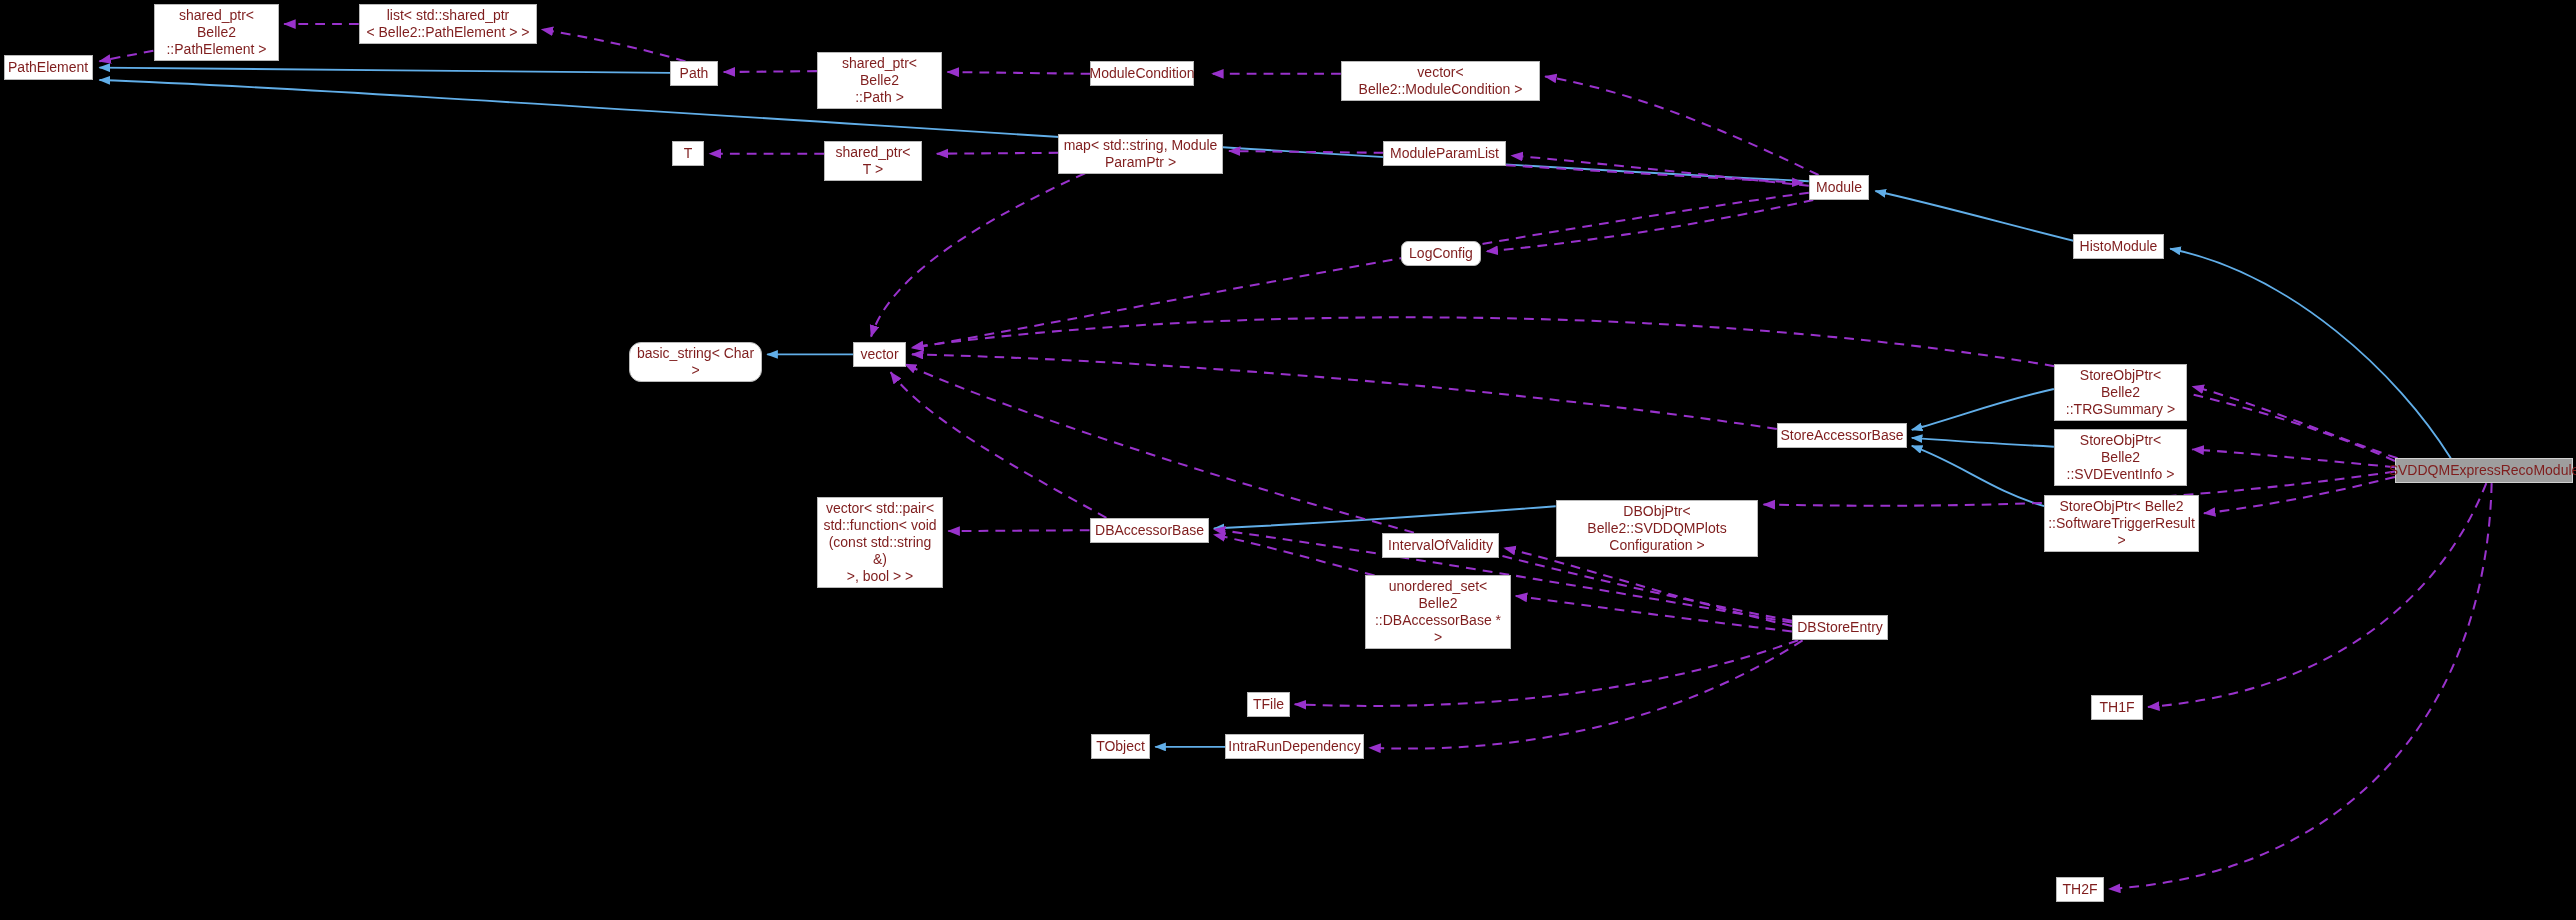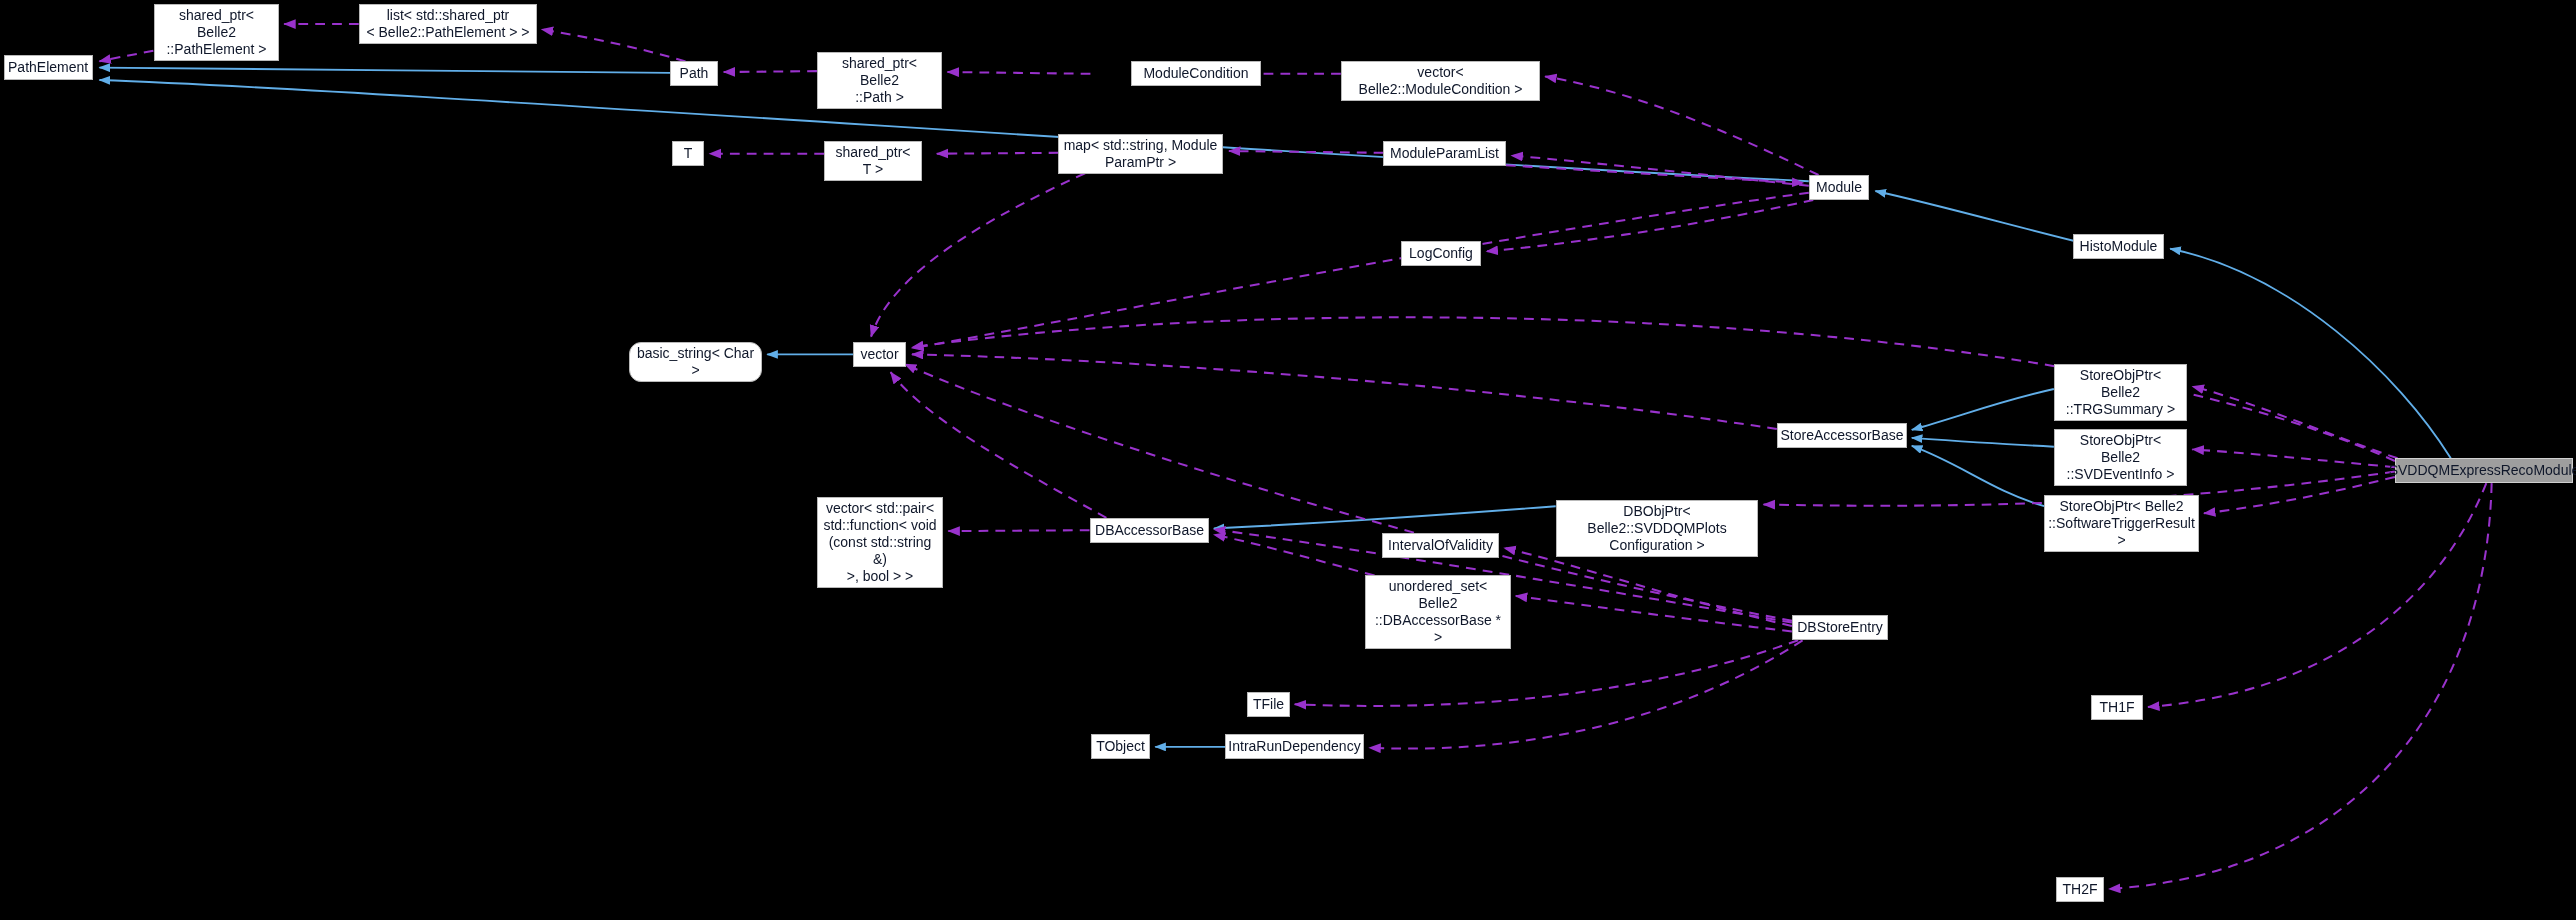--- a/index.html
+++ b/index.html
@@ -1,21 +1,21 @@
 <!DOCTYPE html>
 <html style="font-size:14px"><head>
 <meta charset="utf-8">
 <style>
   html,body{margin:0;padding:0;background:#000;}
   #canvas{position:relative;width:2576px;height:921px;background:#000;overflow:hidden;
           font-family:"Liberation Sans","DejaVu Sans",sans-serif;}
   #edges{position:absolute;left:0;top:0;width:100%;height:100%;}
   .node{position:absolute;display:flex;align-items:center;justify-content:center;
         background:#fff;border:1.2px solid #b9b9b9;box-sizing:border-box;
-        color:#0f172a;font-size:14px;line-height:17px;text-align:center;
+        color:#7f1d1d;font-size:14px;line-height:17px;text-align:center;
         white-space:pre-line;padding:1.8px 4.4px;cursor:pointer;}
   .node.highlight{background:#9e9e9e;border-color:#cfcfcf;}
 </style>
 </head>
 <body>
 
 <div id="canvas">
   <svg id="edges" xmlns="http://www.w3.org/2000/svg" viewBox="0 0 2901 1037" width="2576" height="921">
     <defs>
       <marker id="arrow-inheritance" markerWidth="14" markerHeight="11" refX="12" refY="5" orient="auto" markerUnits="userSpaceOnUse">
@@ -72,30 +72,30 @@
   </svg>
   <div id="nodes">
       <div class="node" style="left: 3.6px; top: 55px; width: 89px; min-height: 25px;"><span>PathElement</span></div>
       <div class="node" style="left: 154px; top: 4.4px; width: 125px; min-height: 39px;"><span>shared_ptr&lt; Belle2
 ::PathElement &gt;</span></div>
       <div class="node" style="left: 359px; top: 4.4px; width: 178px; min-height: 39px;"><span>list&lt; std::shared_ptr
 &lt; Belle2::PathElement &gt; &gt;</span></div>
       <div class="node" style="left: 670px; top: 61px; width: 48px; min-height: 25px;"><span>Path</span></div>
       <div class="node" style="left: 817px; top: 52px; width: 125px; min-height: 39px;"><span>shared_ptr&lt; Belle2
 ::Path &gt;</span></div>
-      <div class="node" style="left: 1131px; top: 61px; width: 130px; min-height: 25px;"><span>ModuleCondition</span></div>
+      <div class="node" style="left: 1090px; top: 61px; width: 104px; min-height: 25px;"><span>ModuleCondition</span></div>
       <div class="node" style="left: 1341px; top: 61px; width: 199px; min-height: 25px;"><span>vector&lt; Belle2::ModuleCondition &gt;</span></div>
       <div class="node" style="left: 672px; top: 141px; width: 32px; min-height: 25px;"><span>T</span></div>
       <div class="node" style="left: 824px; top: 141px; width: 98px; min-height: 25px;"><span>shared_ptr&lt; T &gt;</span></div>
       <div class="node" style="left: 1058px; top: 134px; width: 165px; min-height: 39px;"><span>map&lt; std::string, Module
 ParamPtr &gt;</span></div>
       <div class="node" style="left: 1383px; top: 141px; width: 123px; min-height: 25px;"><span>ModuleParamList</span></div>
       <div class="node" style="left: 1809px; top: 175px; width: 60px; min-height: 25px;"><span>Module</span></div>
       <div class="node" style="left: 2073px; top: 234px; width: 91px; min-height: 25px;"><span>HistoModule</span></div>
-      <div class="node" style="left: 1401px; top: 241px; width: 80px; min-height: 25px;"><span>LogConfig</span></div>
+      <div class="node" style="left: 1401px; top: 241px; width: 80px; min-height: 25px; border-radius: 7px;"><span>LogConfig</span></div>
       <div class="node" style="left: 629px; top: 342px; width: 133px; min-height: 25px; border-radius: 12px;"><span>basic_string&lt; Char &gt;</span></div>
       <div class="node" style="left: 853px; top: 342px; width: 53px; min-height: 25px;"><span>vector</span></div>
       <div class="node" style="left: 1777px; top: 423px; width: 130px; min-height: 25px;"><span>StoreAccessorBase</span></div>
       <div class="node" style="left: 2054px; top: 364px; width: 133px; min-height: 39px;"><span>StoreObjPtr&lt; Belle2
 ::TRGSummary &gt;</span></div>
       <div class="node" style="left: 2054px; top: 429px; width: 133px; min-height: 39px;"><span>StoreObjPtr&lt; Belle2
 ::SVDEventInfo &gt;</span></div>
       <div class="node" style="left: 2044px; top: 495px; width: 155px; min-height: 39px;"><span>StoreObjPtr&lt; Belle2
 ::SoftwareTriggerResult &gt;</span></div>
       <div class="node highlight" style="left: 2395px; top: 458px; width: 178px; min-height: 25px;"><span>SVDDQMExpressRecoModule</span></div>

